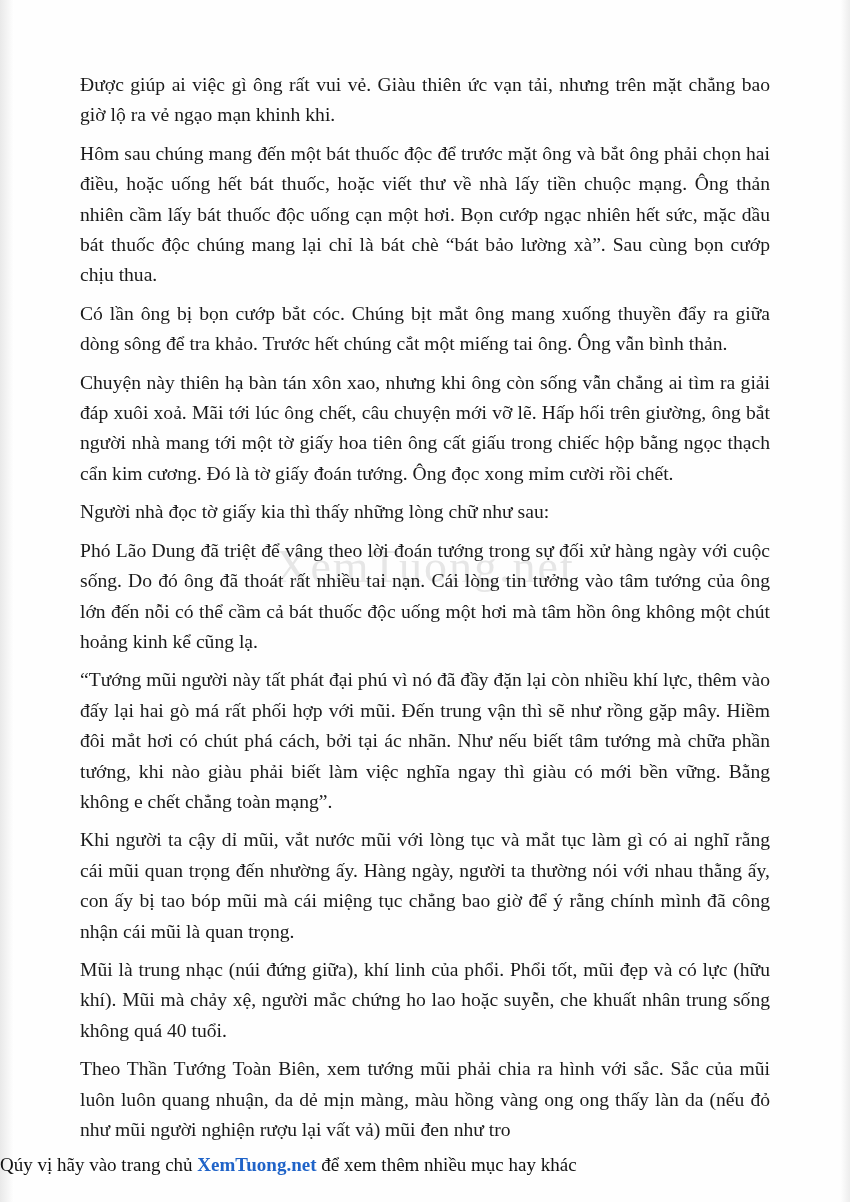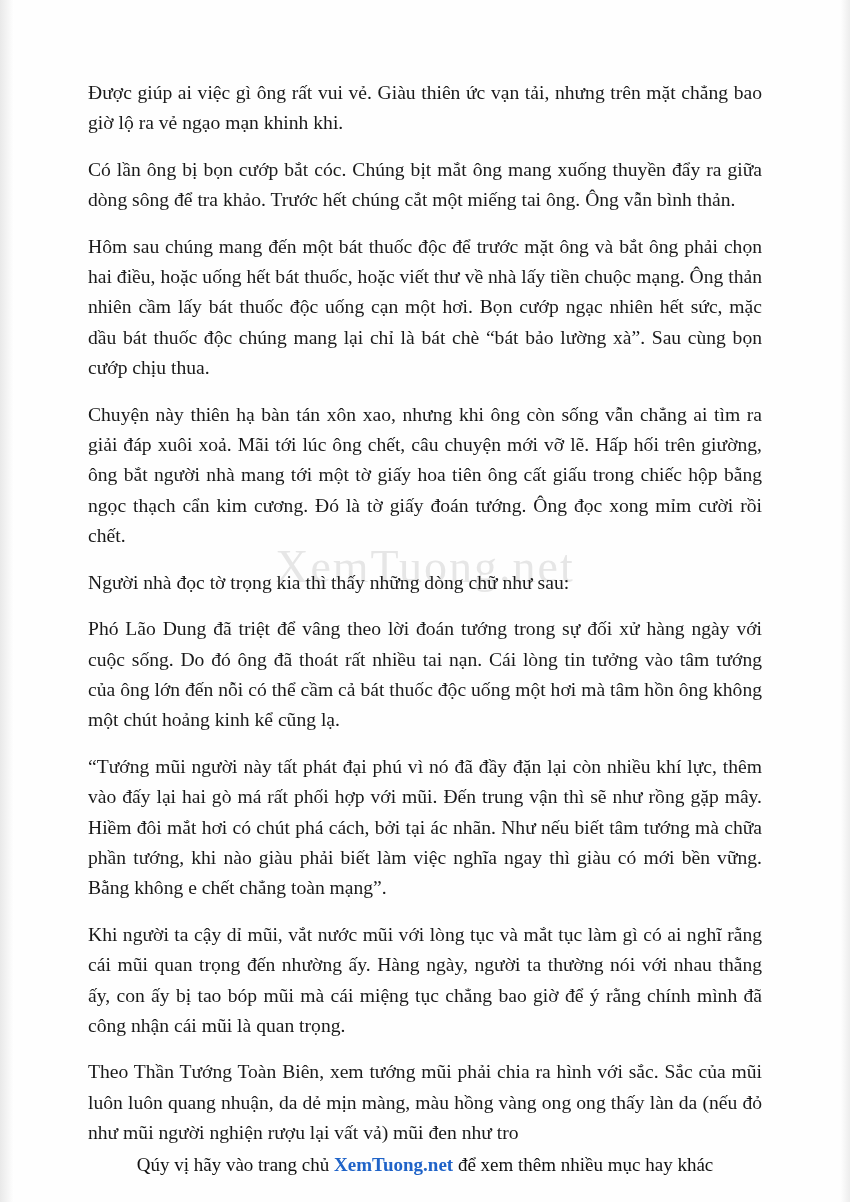--- a/index.html
+++ b/index.html
@@ -55,34 +55,34 @@
     z-index: 2;
   }
   .content {
     position: absolute;
     left: 72px;
     top: 62px;
     width: 706px;
     z-index: 3;
   }
   .content p {
-    margin: 16px;
+    margin: 8px;
     font-size: 19.6px;
     line-height: 30.4px;
     text-align: justify;
     text-justify: inter-word;
     text-indent: 0;
     hyphens: none;
   }
   .footer {
     position: absolute;
     left: 0;
     right: 0;
     bottom: 26px;
-    text-align: center;
+    text-align: left;
     font-family: "Liberation Serif", serif;
     font-size: 19px;
     color: #111;
     z-index: 4;
   }
   .footer .brand {
     color: #1f63c8;
     font-weight: bold;
   }
   .footer-rule {
@@ -96,27 +96,28 @@
 </style>
 </head>
 <body>
 
 <div class="page">
 
   <div class="watermark">XemTuong.net</div>
 
   <div class="content">
     <p>Được giúp ai việc gì ông rất vui vẻ. Giàu thiên ức vạn tải, nhưng trên mặt chẳng bao giờ lộ ra vẻ ngạo mạn khinh khi.</p>
+    <p>Hôm sau chúng mang đến một bát thuốc độc để trước mặt ông và bắt ông phải chọn hai điều, hoặc uống hết bát thuốc, hoặc viết thư về nhà lấy tiền chuộc mạng. Ông thản nhiên cầm lấy bát thuốc độc uống cạn một hơi. Bọn cướp ngạc nhiên hết sức, mặc dầu bát thuốc độc chúng mang lại chỉ là bát chè “bát bảo lường xà”. Sau cùng bọn cướp chịu thua.</p>
     <p>Có lần ông bị bọn cướp bắt cóc. Chúng bịt mắt ông mang xuống thuyền đẩy ra giữa dòng sông để tra khảo. Trước hết chúng cắt một miếng tai ông. Ông vẫn bình thản.</p>
-    <p>Hôm sau chúng mang đến một bát thuốc độc để trước mặt ông và bắt ông phải chọn hai điều, hoặc uống hết bát thuốc, hoặc viết thư về nhà lấy tiền chuộc mạng. Ông thản nhiên cầm lấy bát thuốc độc uống cạn một hơi. Bọn cướp ngạc nhiên hết sức, mặc dầu bát thuốc độc chúng mang lại chỉ là bát chè “bát bảo lường xà”. Sau cùng bọn cướp chịu thua.</p>
     <p>Chuyện này thiên hạ bàn tán xôn xao, nhưng khi ông còn sống vẫn chẳng ai tìm ra giải đáp xuôi xoả. Mãi tới lúc ông chết, câu chuyện mới vỡ lẽ. Hấp hối trên giường, ông bắt người nhà mang tới một tờ giấy hoa tiên ông cất giấu trong chiếc hộp bằng ngọc thạch cẩn kim cương. Đó là tờ giấy đoán tướng. Ông đọc xong mỉm cười rồi chết.</p>
-    <p>Người nhà đọc tờ trọng kia thì thấy những dòng chữ như sau:</p>
+    <p>Người nhà đọc tờ giấy kia thì thấy những lòng chữ như sau:</p>
     <p>Phó Lão Dung đã triệt để vâng theo lời đoán tướng trong sự đối xử hàng ngày với cuộc sống. Do đó ông đã thoát rất nhiều tai nạn. Cái lòng tin tưởng vào tâm tướng của ông lớn đến nỗi có thể cầm cả bát thuốc độc uống một hơi mà tâm hồn ông không một chút hoảng kinh kể cũng lạ.</p>
     <p>“Tướng mũi người này tất phát đại phú vì nó đã đầy đặn lại còn nhiều khí lực, thêm vào đấy lại hai gò má rất phối hợp với mũi. Đến trung vận thì sẽ như rồng gặp mây. Hiềm đôi mắt hơi có chút phá cách, bởi tại ác nhãn. Như nếu biết tâm tướng mà chữa phần tướng, khi nào giàu phải biết làm việc nghĩa ngay thì giàu có mới bền vững. Bằng không e chết chẳng toàn mạng”.</p>
     <p>Khi người ta cậy dỉ mũi, vắt nước mũi với lòng tục và mắt tục làm gì có ai nghĩ rằng cái mũi quan trọng đến nhường ấy. Hàng ngày, người ta thường nói với nhau thằng ấy, con ấy bị tao bóp mũi mà cái miệng tục chẳng bao giờ để ý rằng chính mình đã công nhận cái mũi là quan trọng.</p>
+    <p>Mũi là trung nhạc (núi đứng giữa), khí linh của phổi. Phổi tốt, mũi đẹp và có lực (hữu khí). Mũi mà chảy xệ, người mắc chứng ho lao hoặc suyễn, che khuất nhân trung sống không quá 40 tuổi.</p>
     <p>Theo Thần Tướng Toàn Biên, xem tướng mũi phải chia ra hình với sắc. Sắc của mũi luôn luôn quang nhuận, da dẻ mịn màng, màu hồng vàng ong ong thấy làn da (nếu đỏ như mũi người nghiện rượu lại vất vả) mũi đen như tro</p>
   </div>
 
   <div class="footer-rule"></div>
 
   <div class="footer">
     <span>Qúy vị hãy vào trang chủ </span><span class="brand">XemTuong.net</span><span> để xem thêm nhiều mục hay khác</span>
   </div>
 
 </div>

